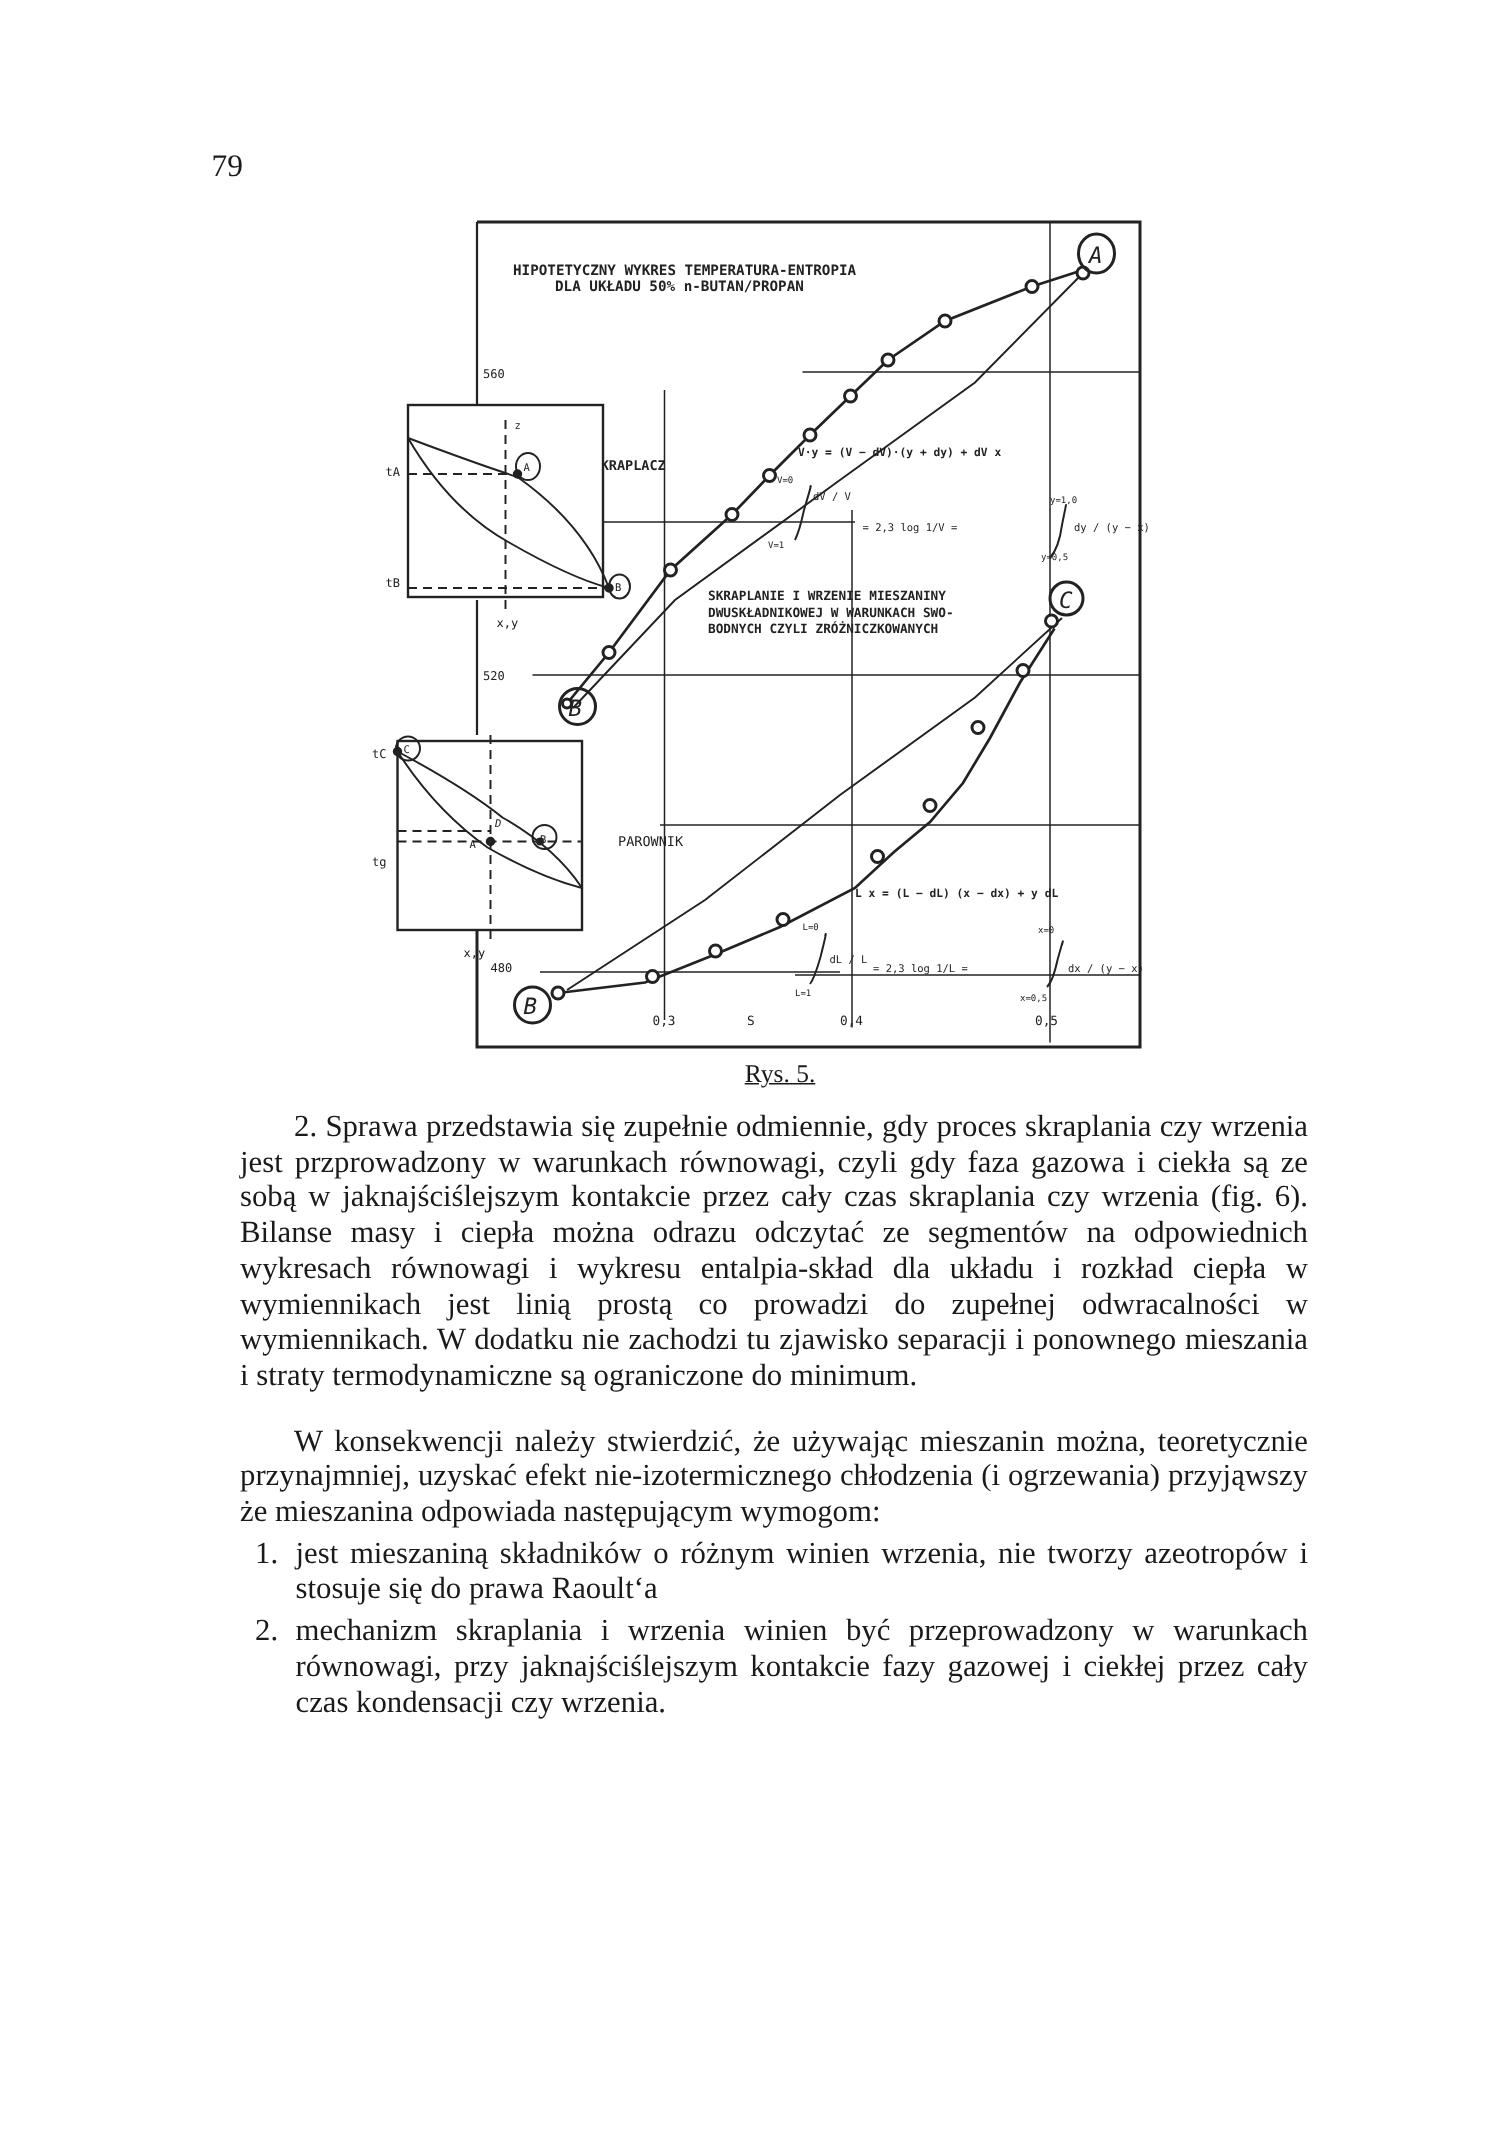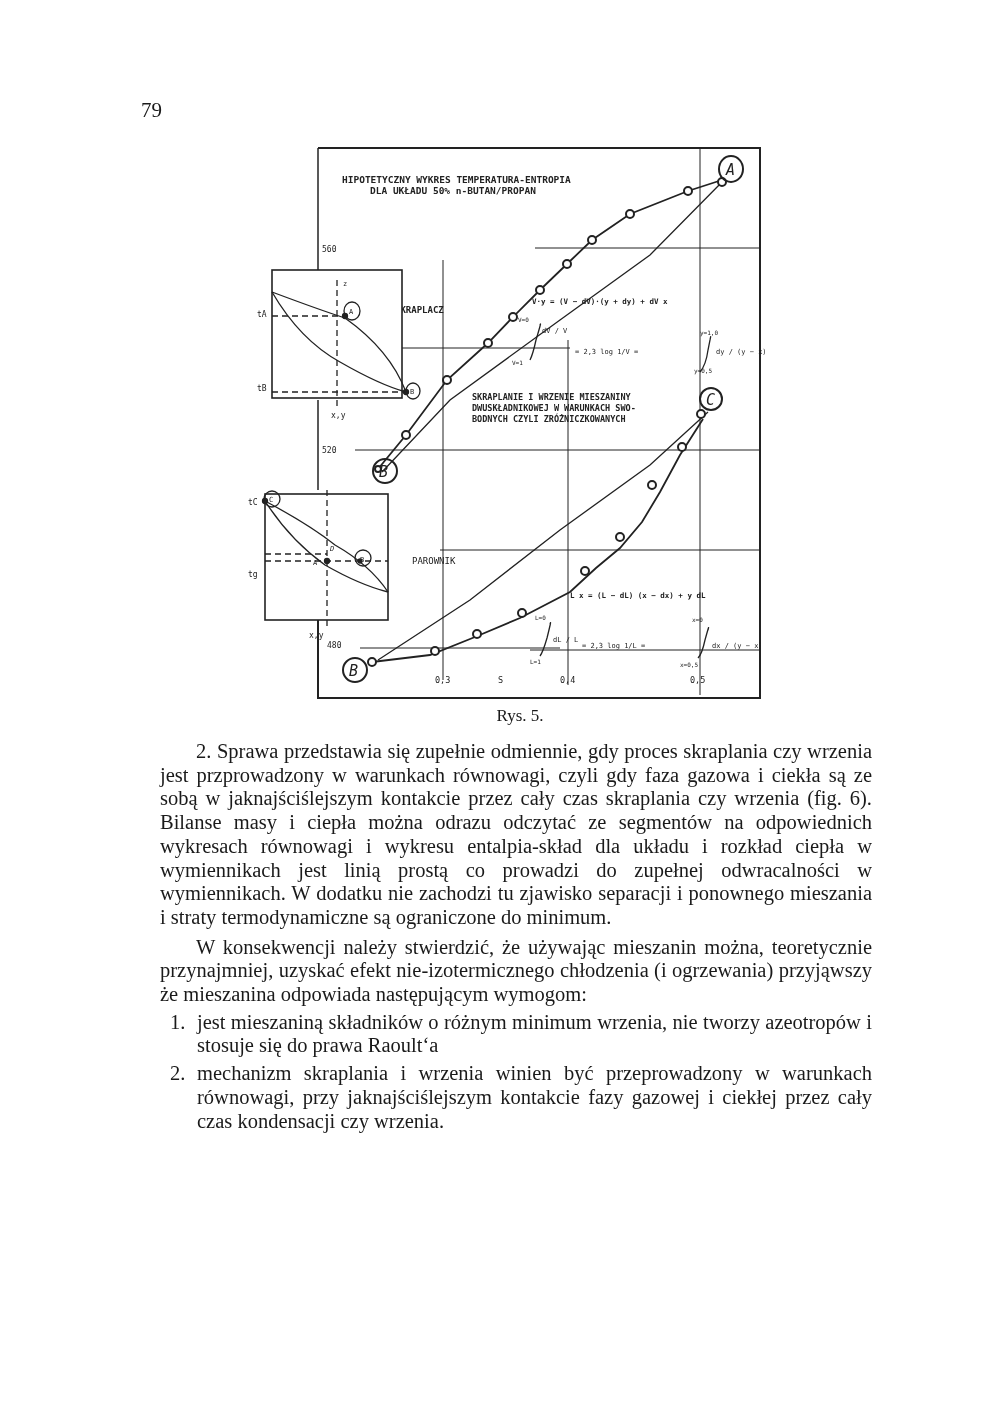--- a/index.html
+++ b/index.html
@@ -2,21 +2,21 @@
 <html><head>
 <meta charset="utf-8">
 <style>
   html, body { margin: 0; padding: 0; background: #ffffff; }
   body { width: 1000px; height: 1420px; position: relative; overflow: hidden;
          font-family: "Liberation Serif", "DejaVu Serif", serif; color: #1a1a1a; }
   .page-number { position: absolute; left: 141px; top: 98px; font-size: 21px; }
   .figure { position: absolute; left: 230px; top: 140px; width: 560px; height: 570px; }
   .figure svg { width: 560px; height: 570px; display: block; }
   .caption { position: absolute; left: 0; width: 1000px; top: 706px; text-align: center;
-             font-size: 17px; padding-left: 0; }
+             font-size: 17px; padding-left: 0; text-decoration: underline; }
   .caption span { margin-left: 40px; }
   .text { position: absolute; left: 160px; top: 740px; width: 712px; font-size: 20.5px;
           line-height: 23.7px; text-align: justify; }
   .text p { margin: 0; }
   .indent { text-indent: 36px; }
   .list { margin: 4px 0 0 0; padding: 0; list-style: none; }
   .list li { position: relative; padding-left: 37px; margin-bottom: 4px; }
   .list .num { position: absolute; left: 10px; top: 0; }
 </style>
 </head>
@@ -167,24 +167,24 @@
     <text x="100" y="411" font-size="7" font-style="italic" fill="#222" stroke="none">D</text>
     <text x="83" y="425" font-size="7" fill="#222" stroke="none">A</text>
     <text x="130" y="422" font-size="7" fill="#222" stroke="none">B</text>
   </svg>
 </div>
 
 <div class="caption"><span>Rys. 5.</span></div>
 
 <div class="text">
   <p class="indent">2. Sprawa przedstawia się zupełnie odmiennie, gdy proces skraplania czy wrzenia jest przprowadzony w warunkach równowagi, czyli gdy faza gazowa i ciekła są ze sobą w jaknajściślejszym kontakcie przez cały czas skraplania czy wrzenia (fig. 6). Bilanse masy i ciepła można odrazu odczytać ze segmentów na odpowiednich wykresach równowagi i wykresu entalpia-skład dla układu i rozkład ciepła w wymiennikach jest linią prostą co prowadzi do zupełnej odwracalności w wymiennikach. W dodatku nie zachodzi tu zjawisko separacji i ponownego mieszania i straty termodynamiczne są ograniczone do minimum.</p>
-  <p class="indent" style="margin-top:6px">W konsekwencji należy stwierdzić, że używając mieszanin można, teoretycznie przynajmniej, uzyskać efekt nie-izotermicznego chłodzenia (i ogrzewania) przyjąwszy że mieszanina odpowiada następującym wymogom:</p>
+  <p class="indent" style="margin-top:20px">W konsekwencji należy stwierdzić, że używając mieszanin można, teoretycznie przynajmniej, uzyskać efekt nie-izotermicznego chłodzenia (i ogrzewania) przyjąwszy że mieszanina odpowiada następującym wymogom:</p>
   <ul class="list">
     <li>
       <span class="num">1.</span>
-      <span>jest mieszaniną składników o różnym minimum wrzenia, nie tworzy azeotropów i stosuje się do prawa Raoult‘a</span>
+      <span>jest mieszaniną składników o różnym winien wrzenia, nie tworzy azeotropów i stosuje się do prawa Raoult‘a</span>
     </li>
     <li>
       <span class="num">2.</span>
       <span>mechanizm skraplania i wrzenia winien być przeprowadzony w warunkach równowagi, przy jaknajściślejszym kontakcie fazy gazowej i ciekłej przez cały czas kondensacji czy wrzenia.</span>
     </li>
   </ul>
 </div>
 
 </body></html>

